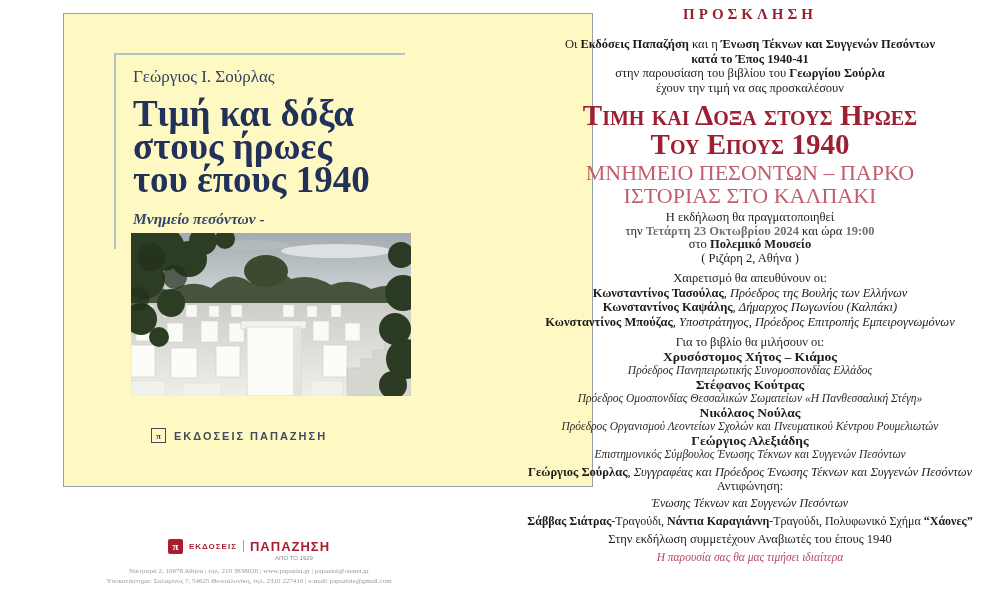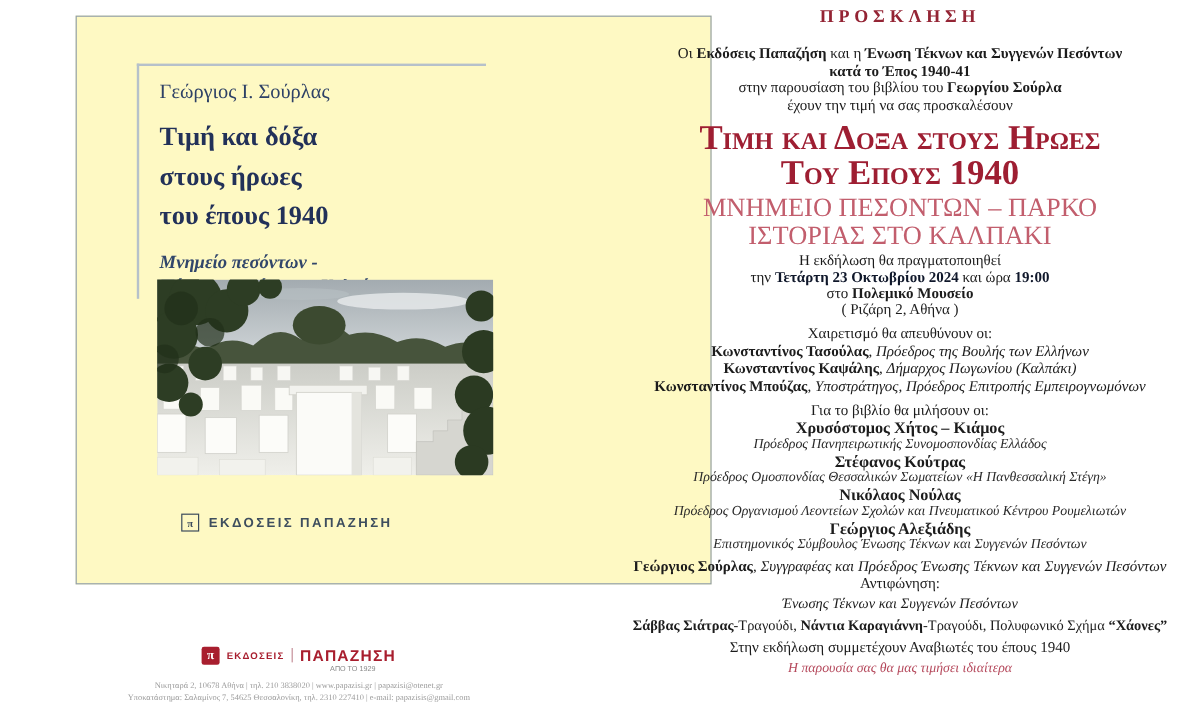--- a/index.html
+++ b/index.html
@@ -5,21 +5,21 @@
   html,body{margin:0;padding:0;background:#ffffff;}
   .page{position:relative;width:1000px;height:600px;background:#ffffff;overflow:hidden;
         font-family:"Liberation Serif","DejaVu Serif",serif;}
 
   
   .cover{position:absolute;left:28px;top:13px;width:530px;height:474px;
          background:#fef9c3;border:1px solid #93a0aa;box-sizing:border-box;margin-left:35px;}
   .cover-frame{position:absolute;left:50px;top:39px;width:272px;min-height:176px;
          border-left:2px solid #b6c1ca;border-top:2px solid #b6c1ca;padding:10px 0 0 17px;}
   .cover-author{font-size:17px;color:#2e4166;margin:2px 0 10px 0;}
-  .cover-title{font-size:22px;font-weight:bold;color:#223159;line-height:33px;}
+  .cover-title{font-size:37px;font-weight:bold;color:#223159;line-height:33px;}
   .cover-subtitle{margin-top:13px;font-size:15.5px;font-style:italic;font-weight:bold;
          color:#31466b;line-height:20px;}
   .cover-art{position:absolute;left:67px;top:219px;width:280px;height:163px;display:block;}
   .cover-publisher{position:absolute;left:87px;top:414px;display:flex;align-items:center;gap:8px;}
   .cover-logo-box{width:13px;height:13px;border:1.5px solid #3c4c5c;display:flex;
          align-items:center;justify-content:center;font-size:9px;color:#3c4c5c;font-weight:bold;}
   .cover-publisher-label{font-size:11px;letter-spacing:2px;font-weight:bold;color:#3e4e5e;
          font-family:"Liberation Sans",sans-serif;}
 
   
@@ -46,21 +46,21 @@
   .inv-event{margin-top:4px;font-size:12.5px;line-height:13.5px;}
   .inv-block{margin-top:6px;font-size:12.5px;line-height:14.5px;}
   .inv-speakers{margin-top:6px;}
   .sp-name{font-size:13.5px;font-weight:bold;line-height:14px;}
   .sp-role{font-size:11.5px;font-style:italic;line-height:13px;margin-bottom:1px;color:#2a2a2a;}
   .inv-response{margin-top:4px;font-size:12.5px;line-height:14px;}
   .inv-coordinator{margin-top:4px;font-size:12px;line-height:13.5px;}
   .inv-music{margin-top:4px;font-size:12px;line-height:14px;}
   .inv-participants{margin-top:4px;font-size:12.5px;}
   .inv-closing{margin-top:4px;font-size:11.5px;font-style:italic;color:#b5495c;}
-  .red{color:#0f172a;font-weight:bold;}
+  .red{color:#737373;font-weight:bold;}
   b{font-weight:bold;} i{}
 </style>
 </head>
 <body>
 
 <div class="page">
 
   <div class="cover">
     <div class="cover-frame">
       <div class="cover-author">Γεώργιος Ι. Σούρλας</div>

